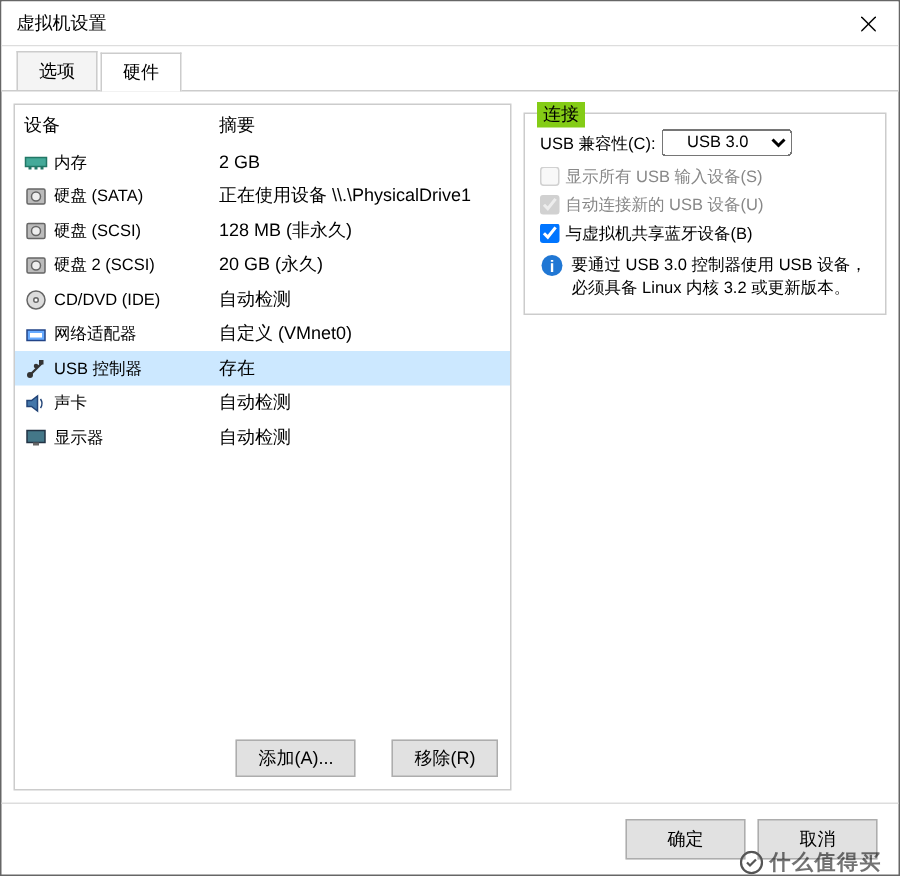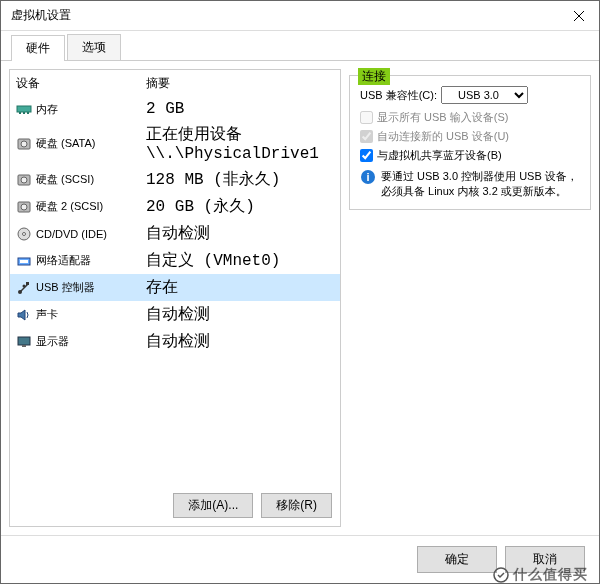--- a/index.html
+++ b/index.html
@@ -14,22 +14,22 @@
 .content { flex: 1; display: flex; padding: 8px; gap: 8px; overflow: hidden; }
 .left-panel { width: 332px; display: flex; flex-direction: column; border: 1px solid #ccc; }
 .device-list { flex: 1; overflow: auto; }
 .list-header { display: flex; padding: 5px 6px; font-size: 12px; color: #000; }
 .list-header .col-device { width: 130px; }
 .list-header .col-summary { flex: 1; }
 .list-row { display: flex; align-items: center; padding: 3px 6px; cursor: pointer; }
 .list-row.selected { background: #cce8ff; }
 .list-row .icon { width: 16px; height: 16px; margin-right: 4px; flex-shrink: 0; }
 .list-row .device-name { width: 110px; font-size: 11px; }
-.list-row .device-summary { flex: 1; font-size: 16px; font-family: Liberation Mono, monospace; }
-.panel-buttons { display: flex; justify-content: flex-end; padding: 8px; gap: 8px; }
+.list-row .device-summary { flex: 1; font-size: 12px; }
+.panel-buttons { display: flex; justify-content: flex-end; padding: 8px; gap: 24px; }
 .panel-buttons button { padding: 3px 14px; font-size: 12px; border: 1px solid #adadad; background: #e1e1e1; cursor: pointer; }
 .right-panel { flex: 1; }
 .group-box { border: 1px solid #ccc; padding: 10px 10px 10px 10px; position: relative; margin-top: 6px; }
 .group-title { position: absolute; top: -8px; left: 8px; background: #84cc16; padding: 0 4px; font-size: 12px; }
 .field-row { display: flex; align-items: center; margin-bottom: 6px; font-size: 11px; }
 .field-row label { margin-right: 4px; }
 .field-row select { flex: 0 0 80px; font-size: 11px; padding: 1px 12px; }
 .checkbox-row { display: flex; align-items: center; margin-bottom: 4px; font-size: 11px; }
 .checkbox-row input { margin-right: 4px; }
 .checkbox-row.disabled { color: #888; }
@@ -48,22 +48,22 @@
     <span class="titlebar-title">虚拟机设置</span>
     <div class="close-btn">
       <svg width="10" height="10" viewBox="0 0 10 10">
           <line x1="0" y1="0" x2="10" y2="10" stroke="#000" stroke-width="1"></line>
           <line x1="10" y1="0" x2="0" y2="10" stroke="#000" stroke-width="1"></line>
         </svg>
     </div>
   </div>
 
   <div class="tabs">
+    <div class="tab">选项</div>
     <div class="tab active">硬件</div>
-    <div class="tab">选项</div>
   </div>
 
   <div class="content">
     <div class="left-panel">
       <div class="device-list">
         <div class="list-header">
           <div class="col-device">设备</div>
           <div class="col-summary">摘要</div>
         </div>
         <div id="device-rows">

